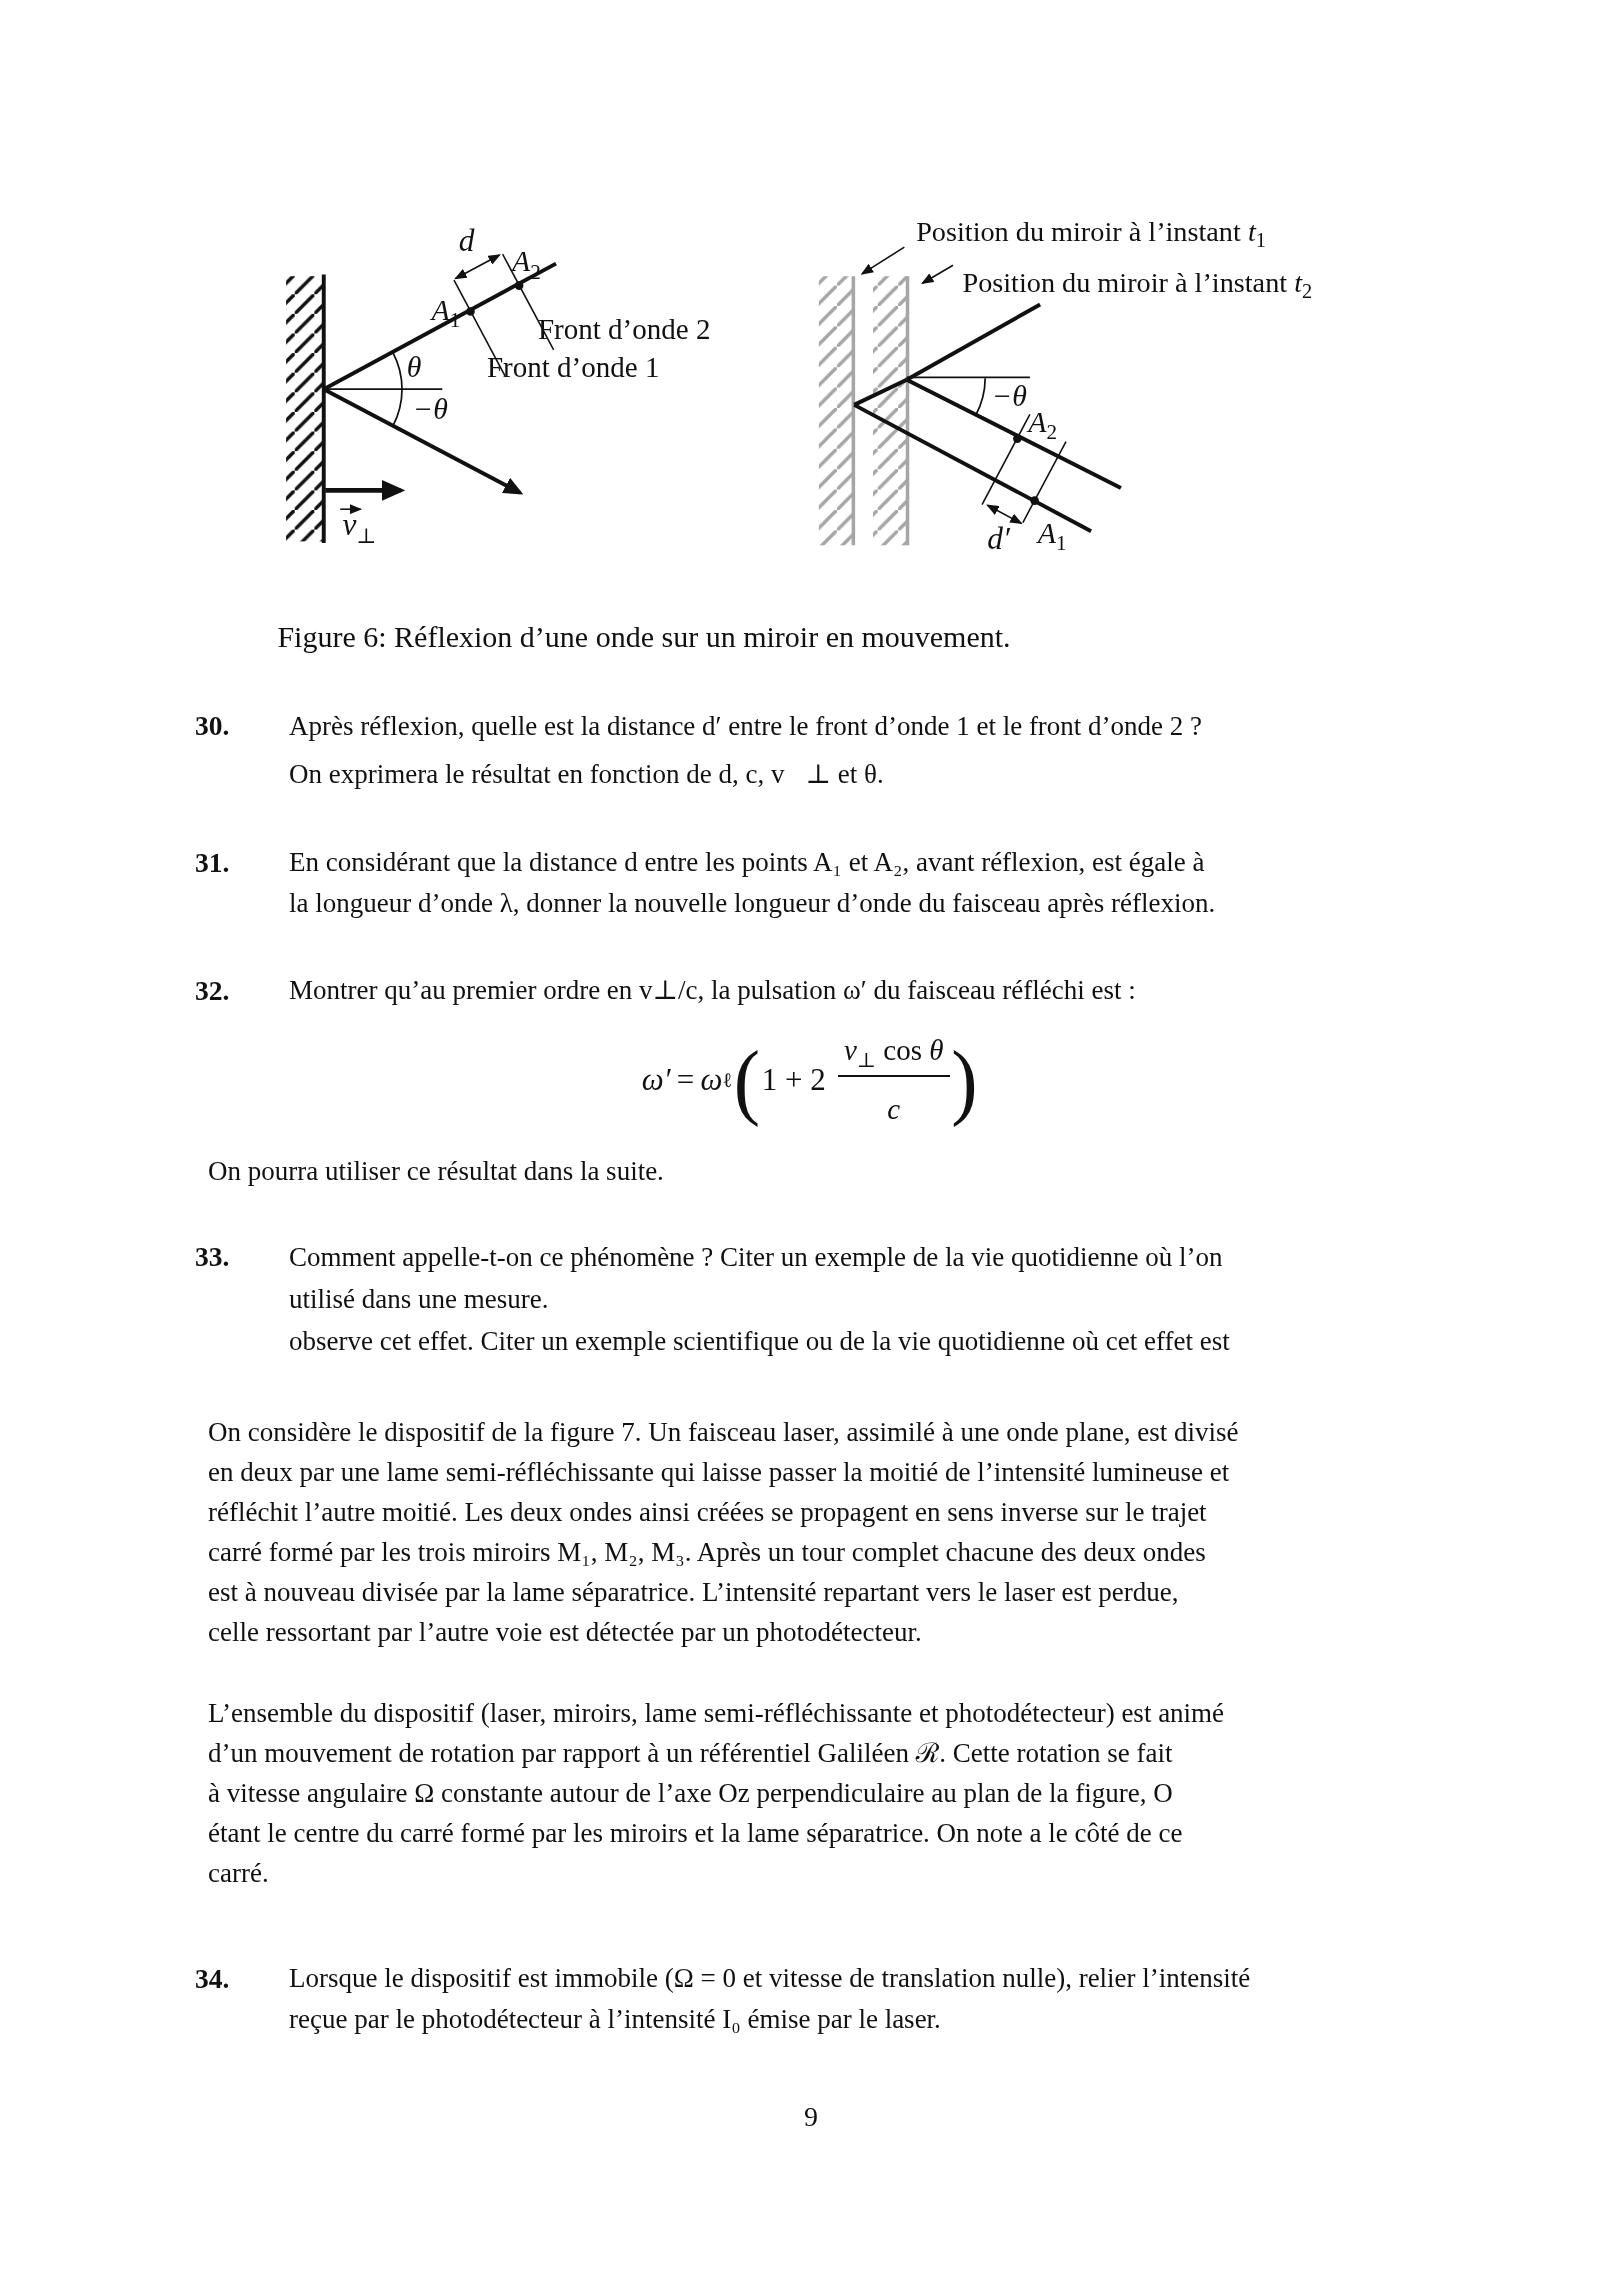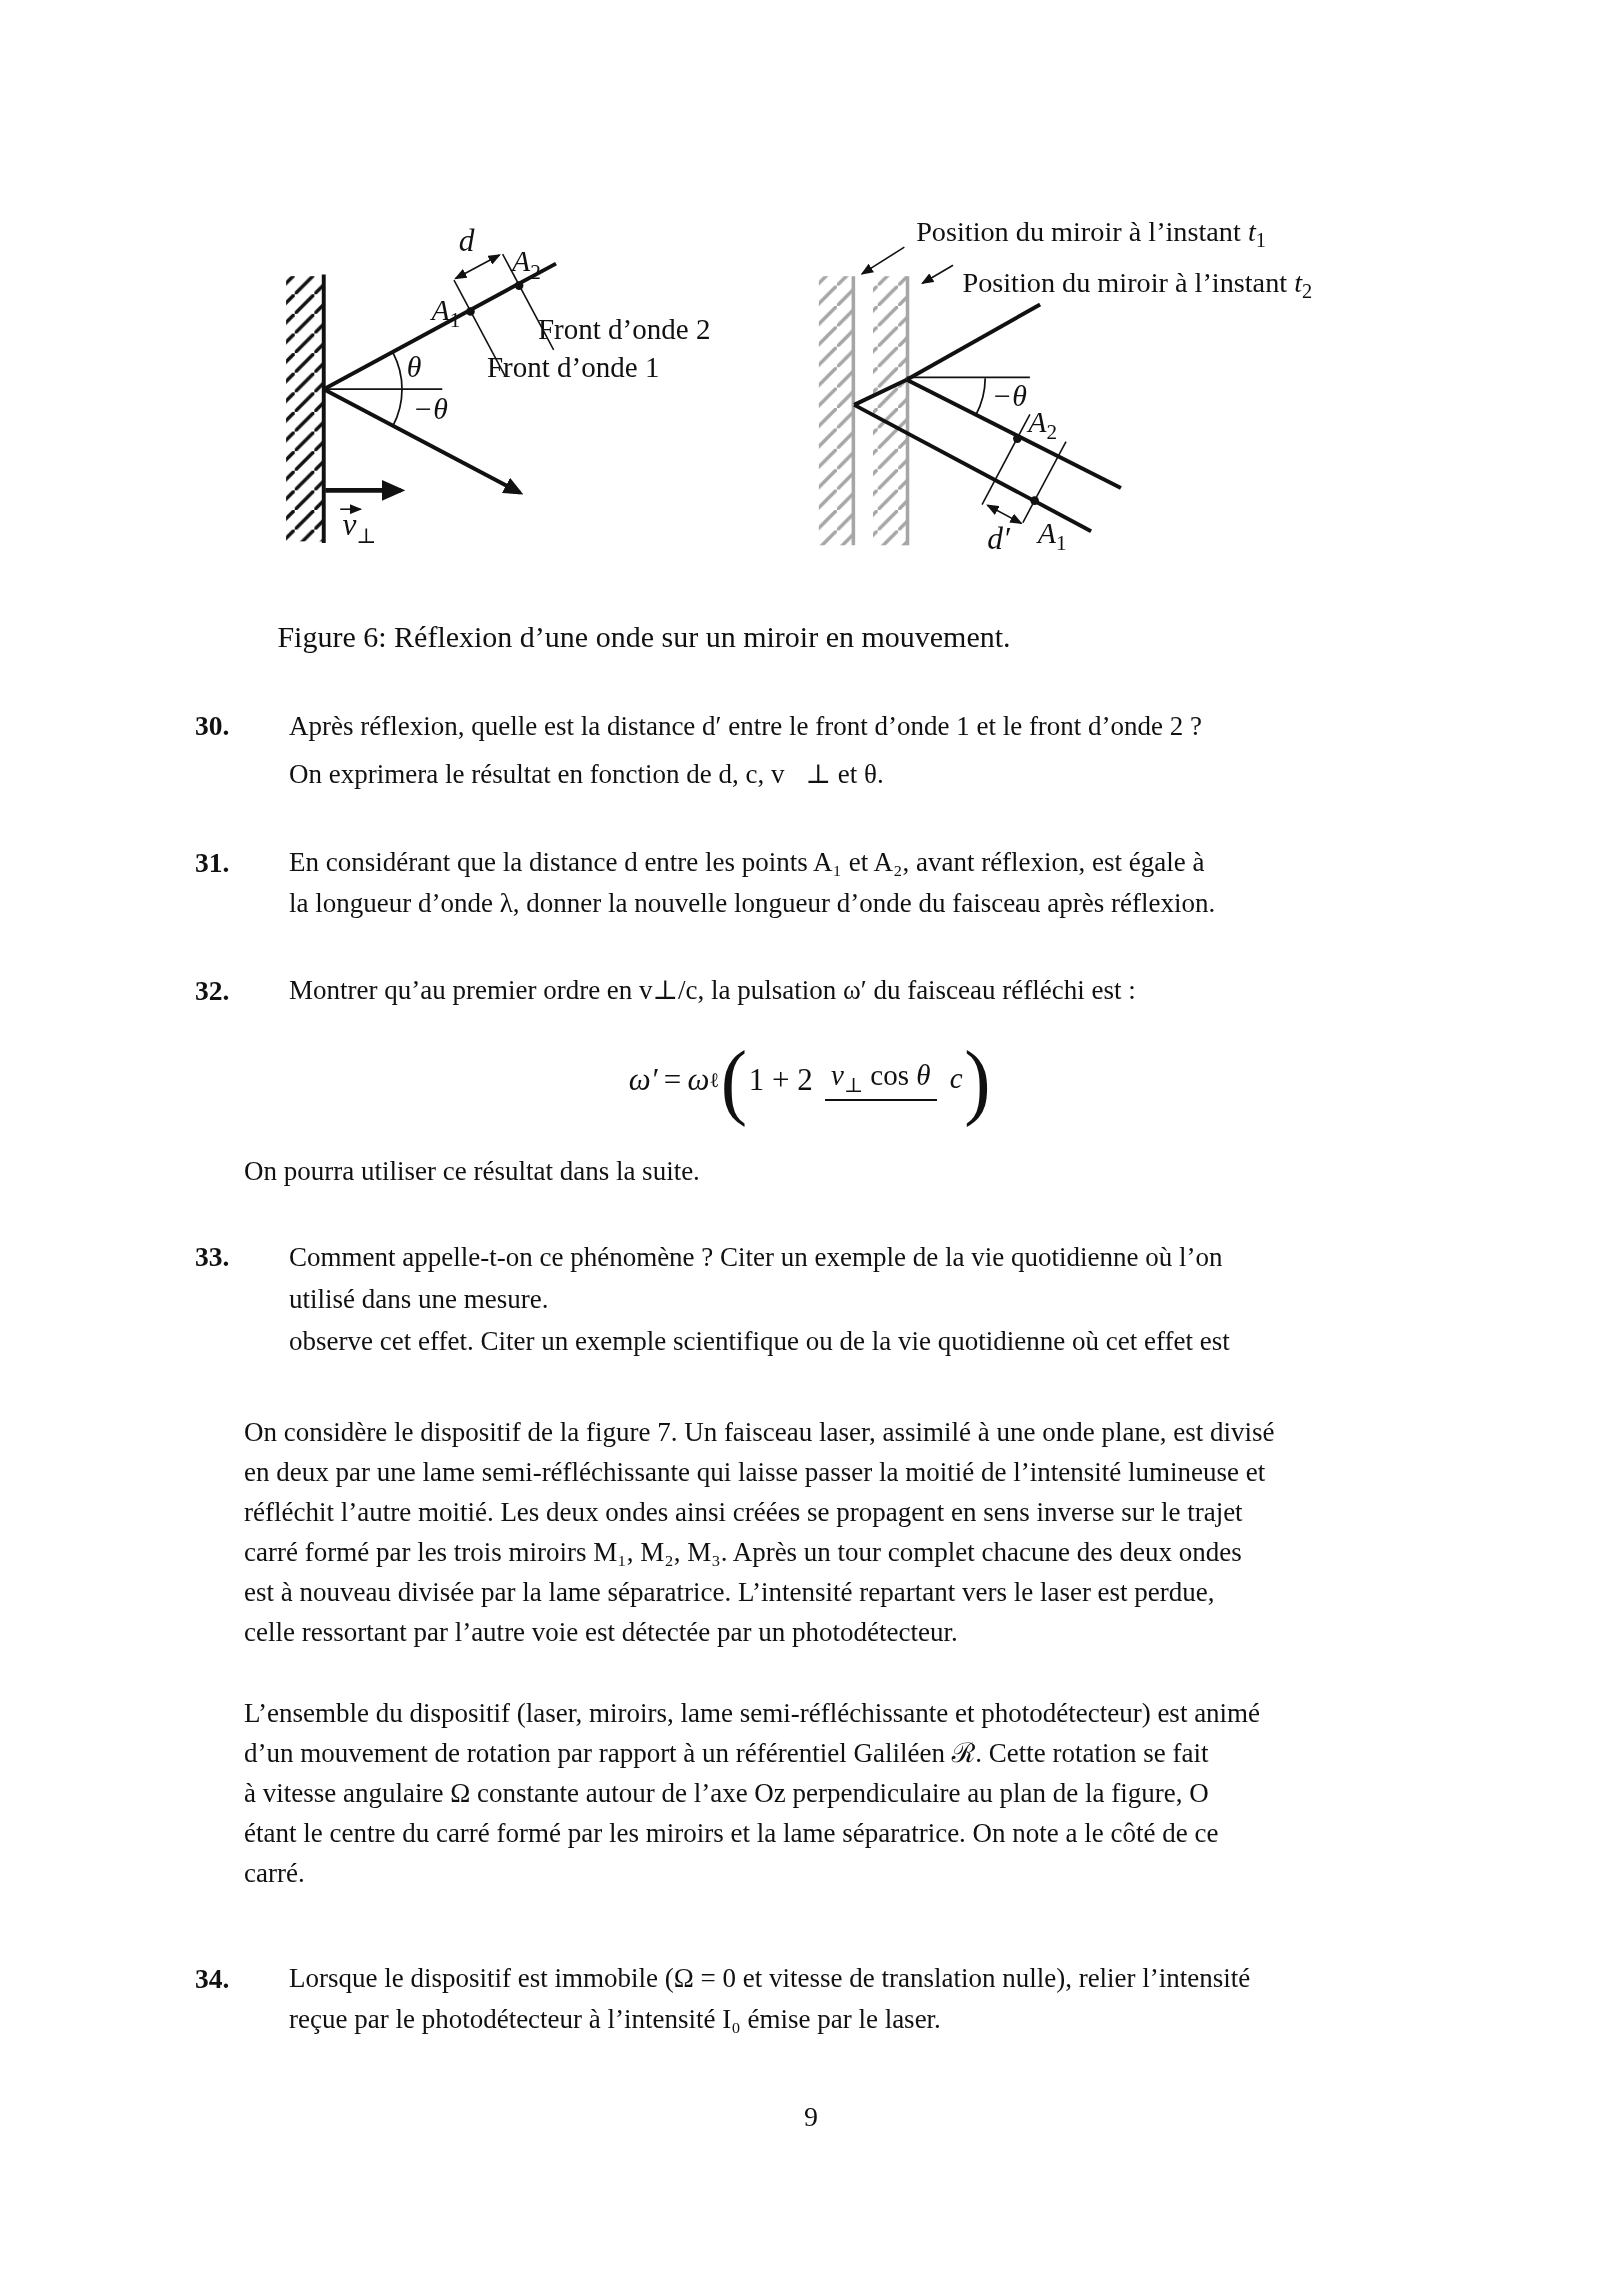--- a/index.html
+++ b/index.html
@@ -8,29 +8,29 @@
     font-family:"Liberation Serif","DejaVu Serif",serif;color:#111;
     overflow:hidden;margin:0 auto;
   }
   svg{position:absolute;left:0;top:0;}
   svg text{font-family:"Liberation Serif","DejaVu Serif",serif;fill:#111;}
   .it{font-style:italic;}
   .line{white-space:nowrap;font-size:27px;}
   .q{position:absolute;left:0;width:1444px;}
   .qnum{position:absolute;left:195px;top:0;font-weight:bold;font-size:27.5px;text-align:right;}
   .qtxt{margin-left:289px;}
-  .para{position:absolute;left:208px;width:1225px;margin-left:36px;}
+  .para{position:absolute;left:208px;width:1225px;}
   .caption{position:absolute;left:0;width:1288px;text-align:center;font-size:30px;line-height:35px;}
   .pageno{position:absolute;left:0;width:1622px;text-align:center;font-size:28px;}
   
   .eqwrap{position:absolute;left:208px;top:1021px;width:1205px;height:118px;
           display:flex;align-items:center;justify-content:center;font-size:31px;}
   .eqwrap .sp{margin:0 6.3px;}
   .paren{font-size:79px;font-weight:400;transform:scaleY(1.08);line-height:1;margin:0 1.6px;}
-  .frac{display:inline-flex;flex-direction:row;text-align:center;vertical-align:middle;font-size:29px;margin-left:12px;gap:13px;}
+  .frac{display:inline-flex;flex-direction:column;text-align:center;vertical-align:middle;font-size:29px;margin-left:12px;gap:13px;}
   .frac .num{padding:0 6.3px 3.1px 6.3px;border-bottom:2.4px solid #111;}
   .frac .den{padding-top:3.1px;}
   sub.small{font-size:20.4px;}
 </style>
 </head>
 <body>
 
 <div class="page">
 
   <svg width="1622" height="612" viewBox="0 0 2066 780">

